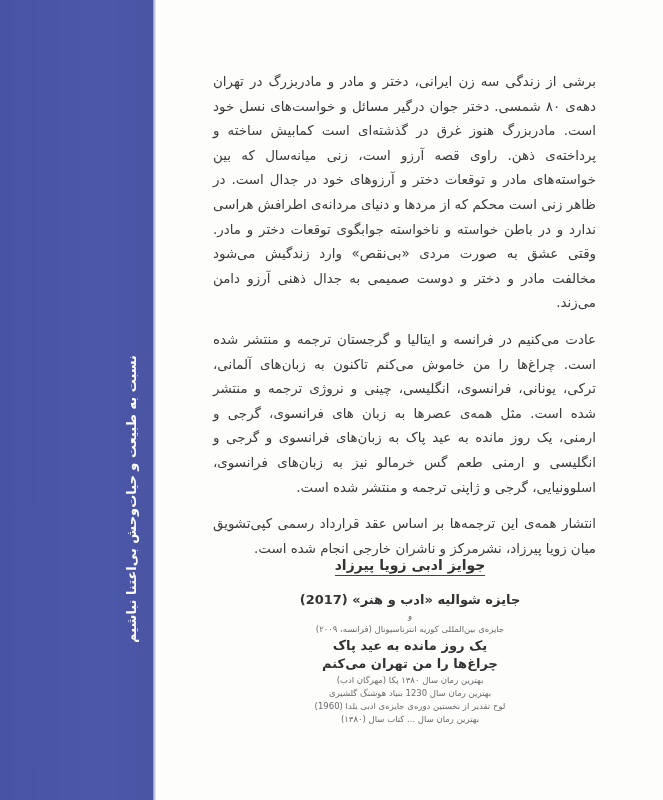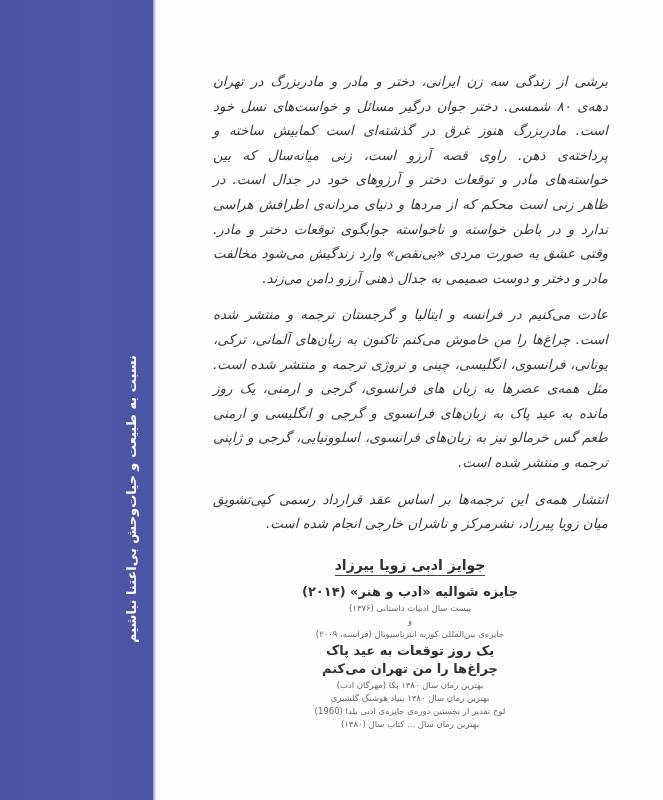--- a/index.html
+++ b/index.html
@@ -22,50 +22,49 @@
     position: absolute; left: 131px; top: 499px;
     transform: translate(-50%, -50%) rotate(-90deg);
     white-space: nowrap; color: #ffffff; font-size: 13px; font-weight: bold;
     direction: rtl;
   }
   .content {
     position: absolute; left: 213px; top: 70px; width: 395px;
     direction: rtl; text-align: justify;
     font-size: 13.4px; line-height: 24.6px; color: #3b3b3b;
   }
-  .content p { margin: 0 0 12px 0; text-align-last: right; font-style: italic; }
+  .content p { margin: 0 12px 12px 0; text-align-last: right; }
   .awards {
     position: absolute; left: 270px; top: 555px; width: 280px;
     direction: rtl; text-align: center; color: #333;
   }
   .awards-title {
     font-size: 14px; font-weight: bold; display: inline-block;
-    border-bottom: 1.5px solid #444; padding-bottom: 2px; margin-bottom: 6px;
+    border-bottom: 1.5px solid #444; padding-bottom: 2px; margin-bottom: 14px;
   }
   .award-head { font-size: 13px; font-weight: bold; margin: 2px 0 3px 0; }
   .award-sub { font-size: 8.5px; color: #6a6a6a; line-height: 13px; }
 </style>
 </head>
 <body>
 
 <div class="spine"></div>
 <div class="spine-edge"></div>
 <div class="spine-text">نسبت به طبیعت و حیات‌وحش بی‌اعتنا نباشیم</div>
 
 <div class="content">
   <p>برشی از زندگی سه زن ایرانی، دختر و مادر و مادربزرگ در تهران دهه‌ی ۸۰ شمسی. دختر جوان درگیر مسائل و خواست‌های نسل خود است. مادربزرگ هنوز غرق در گذشته‌ای است کمابیش ساخته و پرداخته‌ی ذهن. راوی قصه آرزو است، زنی میانه‌سال که بین خواسته‌های مادر و توقعات دختر و آرزوهای خود در جدال است. در ظاهر زنی است محکم که از مردها و دنیای مردانه‌ی اطرافش هراسی ندارد و در باطن خواسته و ناخواسته جوابگوی توقعات دختر و مادر. وقتی عشق به صورت مردی «بی‌نقص» وارد زندگیش می‌شود مخالفت مادر و دختر و دوست صمیمی به جدال ذهنی آرزو دامن می‌زند.</p>
   <p>عادت می‌کنیم در فرانسه و ایتالیا و گرجستان ترجمه و منتشر شده است. چراغ‌ها را من خاموش می‌کنم تاکنون به زبان‌های آلمانی، ترکی، یونانی، فرانسوی، انگلیسی، چینی و نروژی ترجمه و منتشر شده است. مثل همه‌ی عصرها به زبان های فرانسوی، گرجی و ارمنی، یک روز مانده به عید پاک به زبان‌های فرانسوی و گرجی و انگلیسی و ارمنی طعم گس خرمالو نیز به زبان‌های فرانسوی، اسلوونیایی، گرجی و ژاپنی ترجمه و منتشر شده است.</p>
   <p>انتشار همه‌ی این ترجمه‌ها بر اساس عقد قرارداد رسمی کپی‌تشویق میان زویا پیرزاد، نشرمرکز و ناشران خارجی انجام شده است.</p>
 </div>
 
 <div class="awards">
   <div class="awards-title">جوایز ادبی زویا پیرزاد</div>
-  <div class="award-head">جایزه شوالیه «ادب و هنر» (۲۰۱۴)</div>
-  <div class="award-sub">بیست سال ادبیات داستانی (۱۳۷۶)</div>
+  <div class="award-head">جایزه شوالیه «ادب و هنر» (2017)</div>
   <div class="award-sub">و</div>
   <div class="award-sub">جایزه‌ی بین‌المللی کوریه انترناسیونال (فرانسه، ۲۰۰۹)</div>
-  <div class="award-head">یک روز توقعات به عید پاک</div>
+  <div class="award-head">یک روز مانده به عید پاک</div>
   <div class="award-head">چراغ‌ها را من تهران می‌کنم</div>
   <div class="award-sub">بهترین رمان سال ۱۳۸۰ پکا (مهرگان ادب)</div>
-  <div class="award-sub">بهترین رمان سال ۱۳۸۰ بنیاد هوشنگ گلشیری</div>
+  <div class="award-sub">بهترین رمان سال 1230 بنیاد هوشنگ گلشیری</div>
   <div class="award-sub">لوح تقدیر از نخستین دوره‌ی جایزه‌ی ادبی یلدا (1960)</div>
   <div class="award-sub">بهترین رمان سال ... کتاب سال (۱۳۸۰)</div>
 </div>
 
 </body></html>

